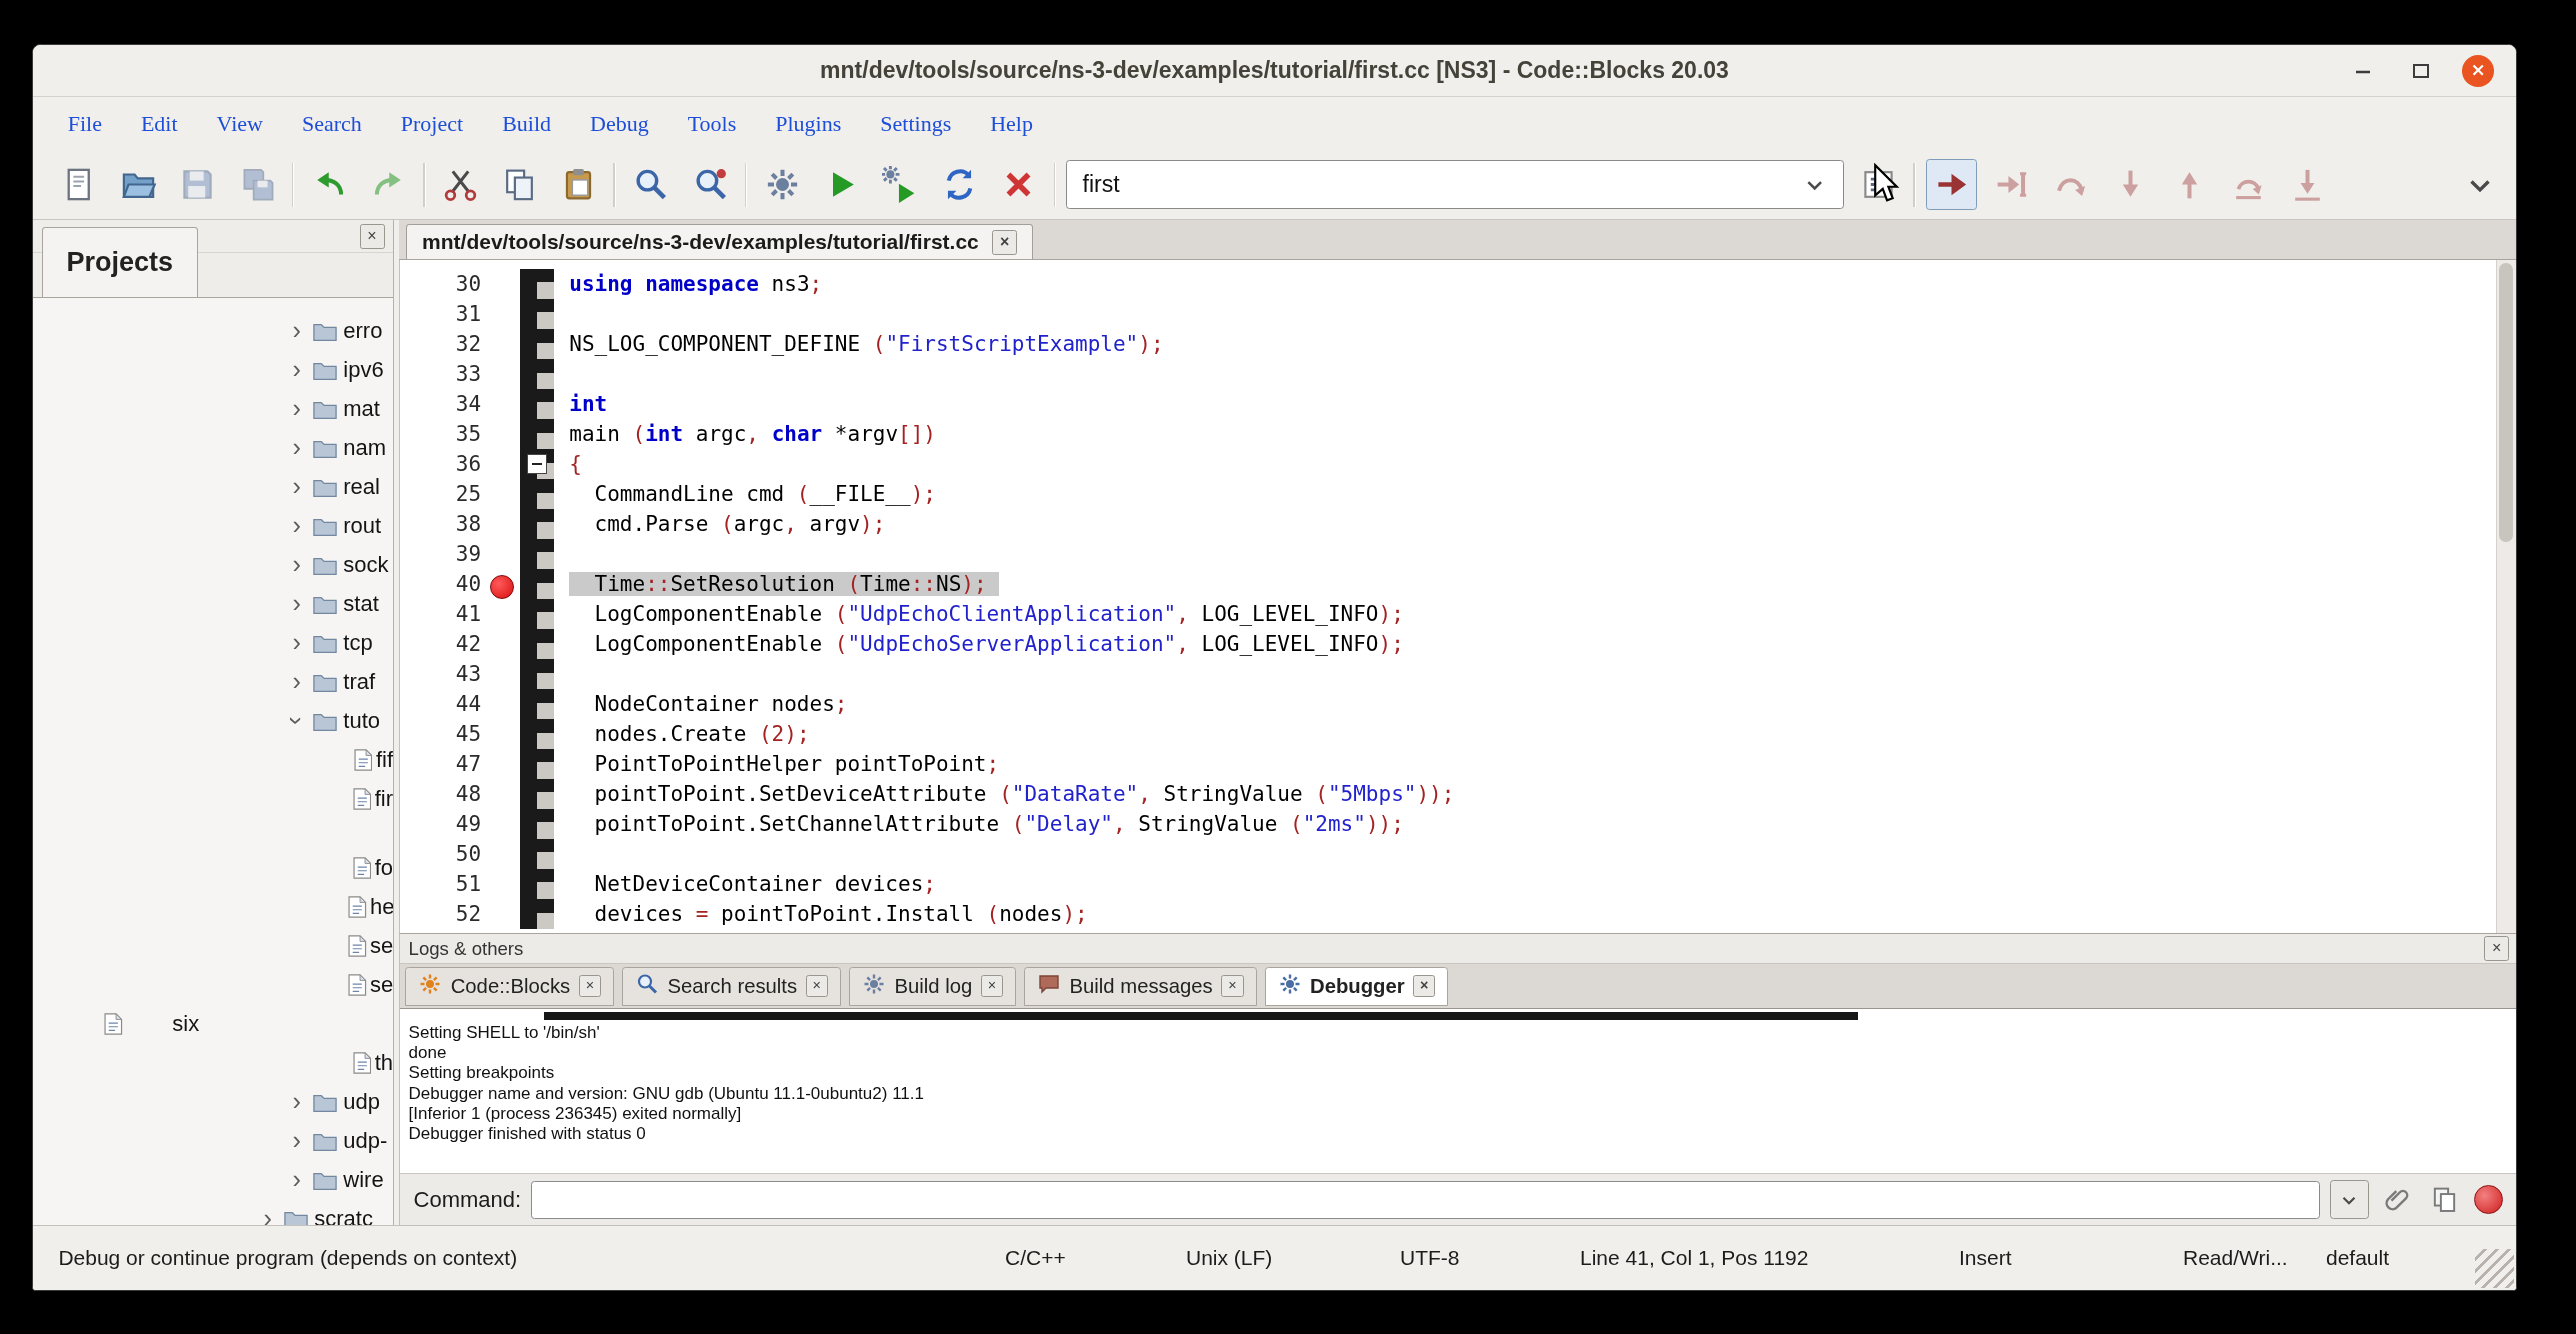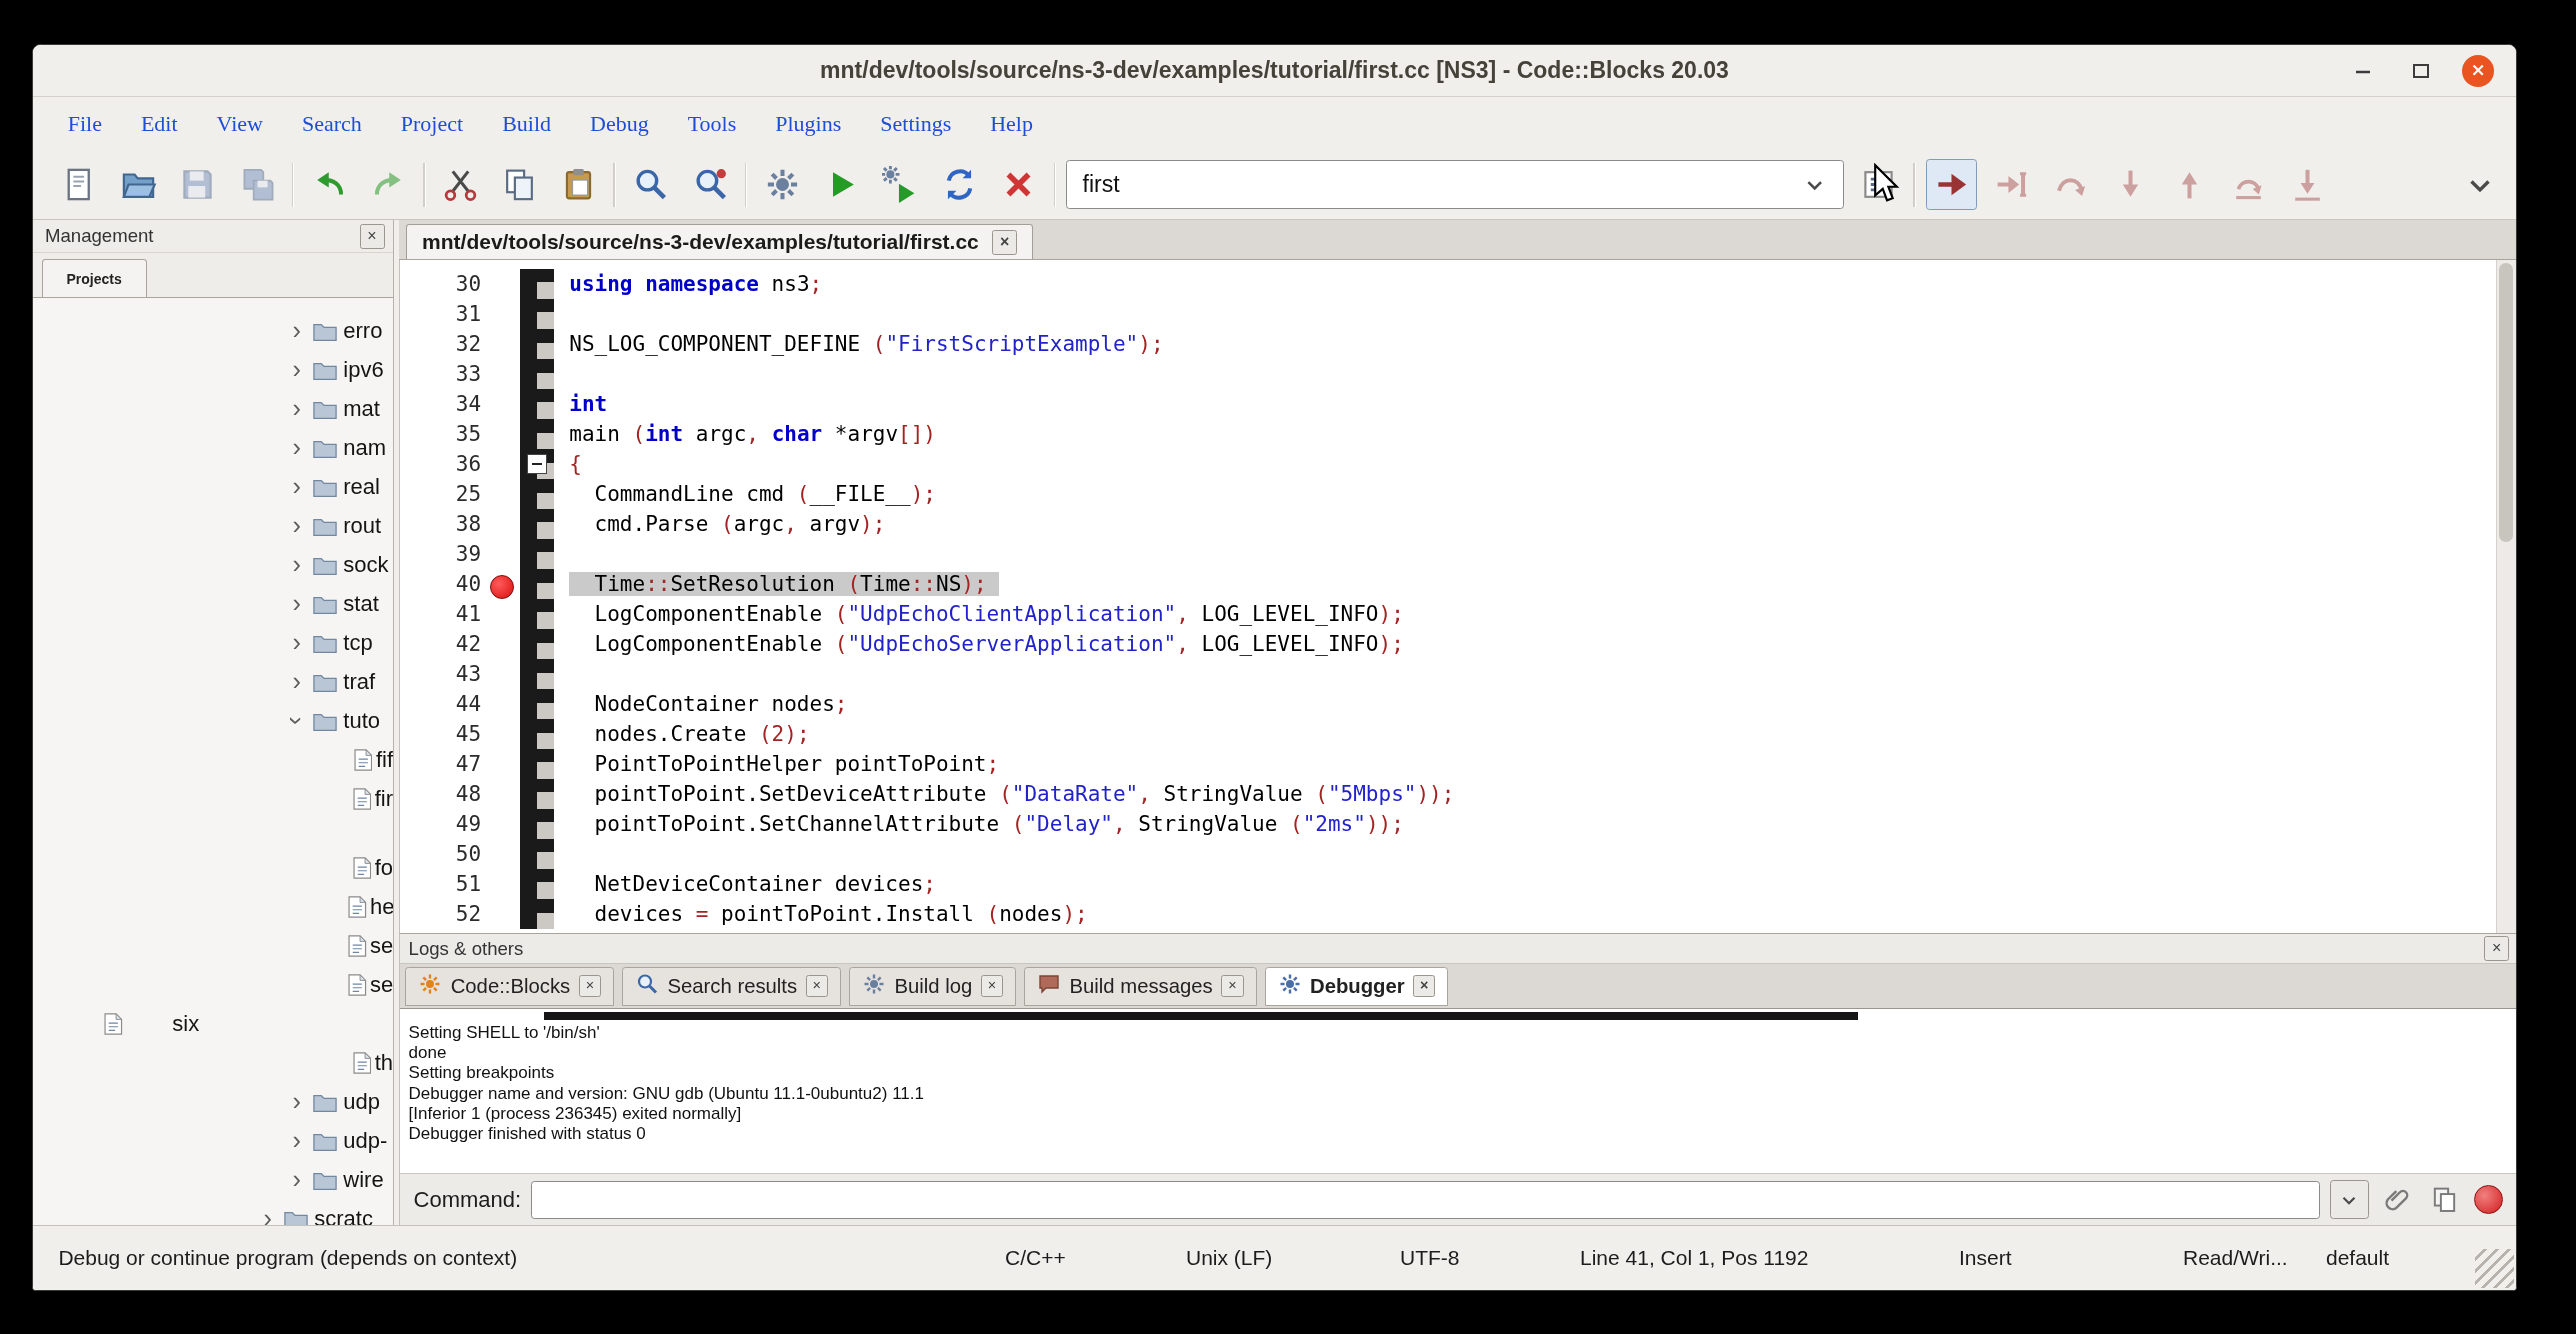--- a/index.html
+++ b/index.html
@@ -32,22 +32,22 @@
   .tbtn.overflow{margin-left:auto;margin-right:12px;}
   
   .main{flex:1;display:flex;min-height:0;}
   
   .mgmt{width:360px;flex:0 0 360px;display:flex;flex-direction:column;border-right:0.8px solid #b5b0a8;background:#efedea;}
   .mgmt-header{height:32px;display:flex;align-items:center;justify-content:space-between;
                padding:0 8.5px 0 12px;font-size:18.6px;color:#333;border-bottom:0.8px solid #d8d4ce;}
   .cbx{width:23px;height:23px;flex:0 0 auto;border:0.8px solid #9a958d;background:#eceae6;color:#444;
        font-size:16px;line-height:21px;text-align:center;border-radius:2.5px;}
   .mgmt-tabs{height:44px;display:flex;align-items:flex-end;padding-left:8.5px;border-bottom:0.8px solid #a9a49c;}
-  .mgmt-tab{height:37px;display:flex;align-items:center;padding:0 24px;background:#f5f3f1;
-            border:0.8px solid #a9a49c;border-bottom:none;font-size:14px;font-weight:bold;color:#222;
+  .mgmt-tab{height:37px;display:flex;align-items:center;padding:16px 24px;background:#f5f3f1;
+            border:0.8px solid #a9a49c;border-bottom:none;font-size:27px;font-weight:bold;color:#222;
             border-radius:3.4px 3.4px 0 0;}
   .tree{flex:1;background:#f6f5f3;overflow:hidden;padding-top:13.5px;}
   .trow{height:39px;display:flex;align-items:center;font-size:22px;color:#141414;white-space:nowrap;}
   .chev{display:inline-block;width:25.4px;font-size:25.4px;color:#5c5c5c;text-align:center;line-height:25.4px;}
   .chev.exp{transform:rotate(90deg);}
   .ticon{display:inline-flex;width:30.5px;justify-content:center;align-items:center;}
   .tlabel{margin-left:3.4px;}
   
   .ecol{flex:1;display:flex;flex-direction:column;min-width:0;margin-left:5.1px;}
   .tabbar{height:39px;flex:0 0 39px;display:flex;align-items:flex-end;background:#dcd8d3;

